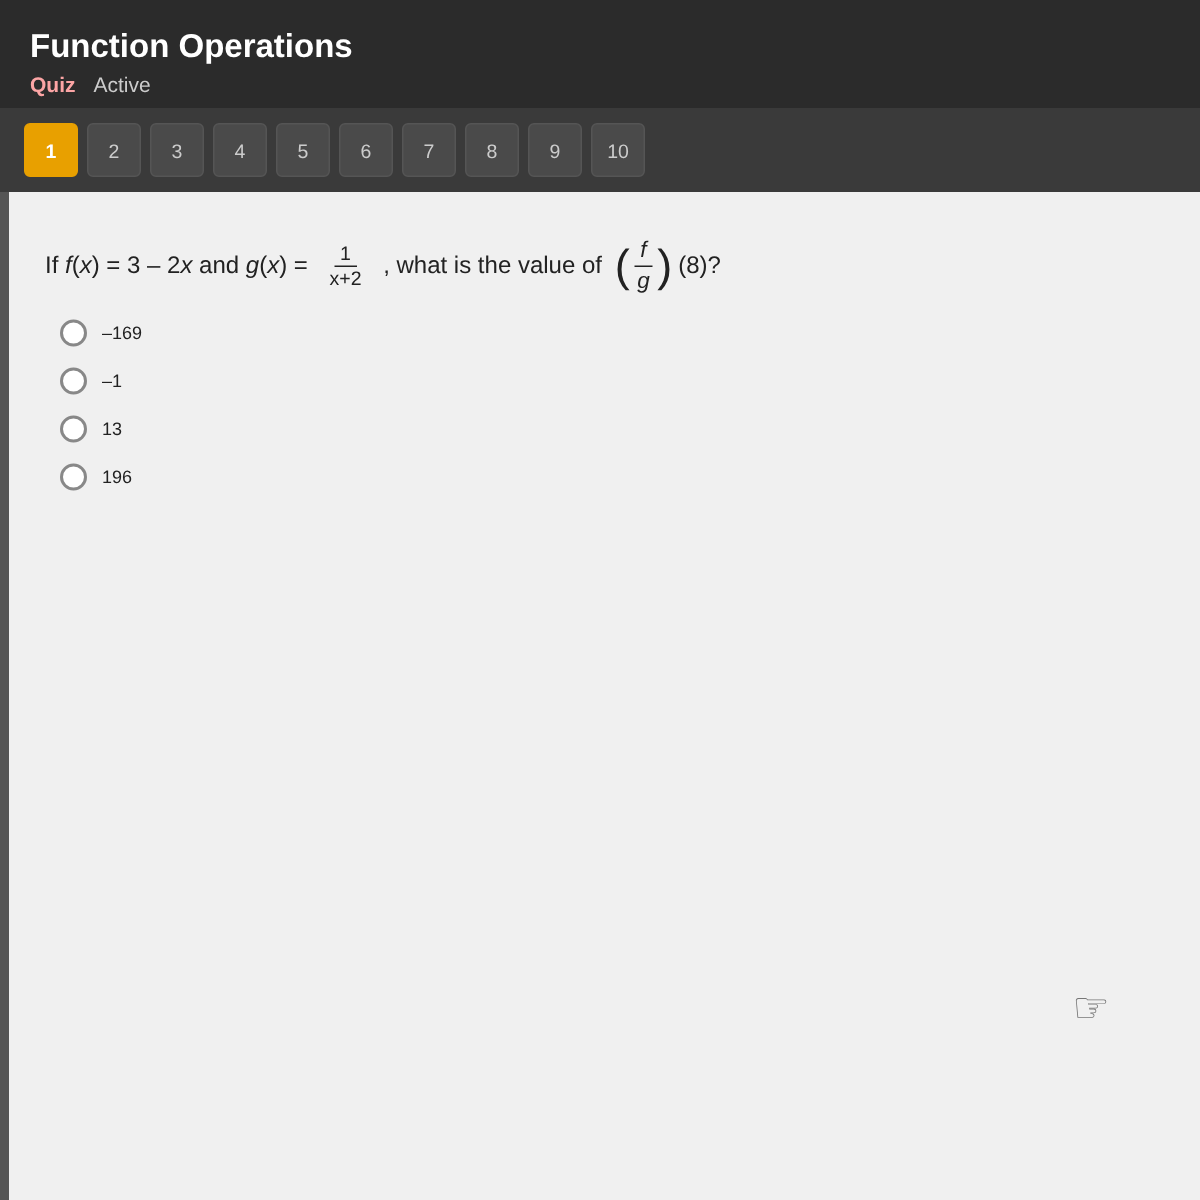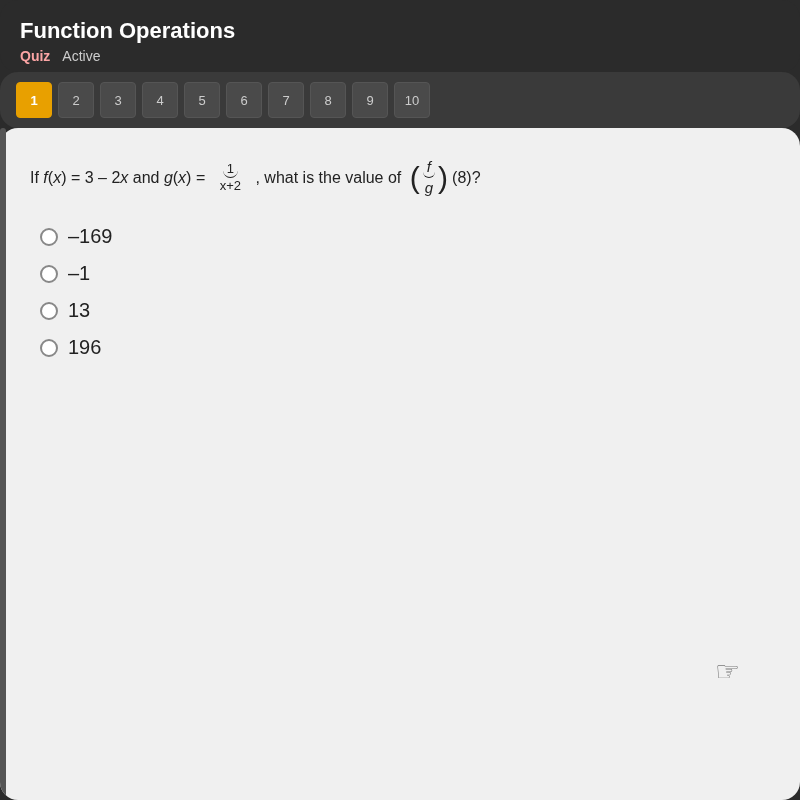--- a/index.html
+++ b/index.html
@@ -1,15 +1,15 @@
 <!DOCTYPE html>
 <html><head>
   <meta charset="utf-8">
   <style>
-    * { margin: 0; padding: 0; box-sizing: border-box; border-radius: 18px; }
+    * { margin: 0; padding: 0; box-sizing: border-box; }
     body {
       width: 800px;
       height: 800px;
       background: #2b2b2b;
       font-family: Arial, sans-serif;
       overflow: hidden;
     }
 
     .header {
       background: #2b2b2b;
@@ -74,21 +74,21 @@
       margin: 0;
       min-height: 680px;
       padding: 30px 30px 30px 30px;
       position: relative;
     }
 
     .question-text {
       font-size: 16px;
       color: #222;
       line-height: 1.6;
-      margin-bottom: 28px;
+      margin-bottom: 16px;
       display: flex;
       align-items: center;
       flex-wrap: wrap;
       gap: 4px;
     }
 
     .fraction {
       display: inline-flex;
       flex-direction: column;
       align-items: center;
@@ -146,21 +146,21 @@
       display: flex;
       flex-direction: column;
       gap: 14px;
       margin-left: 10px;
     }
 
     .option {
       display: flex;
       align-items: center;
       gap: 10px;
-      font-size: 20px;
+      font-size: 12px;
       color: #222;
       cursor: pointer;
     }
 
     .radio-circle {
       width: 18px;
       height: 18px;
       border-radius: 50%;
       border: 2px solid #888;
       background: #fff;

